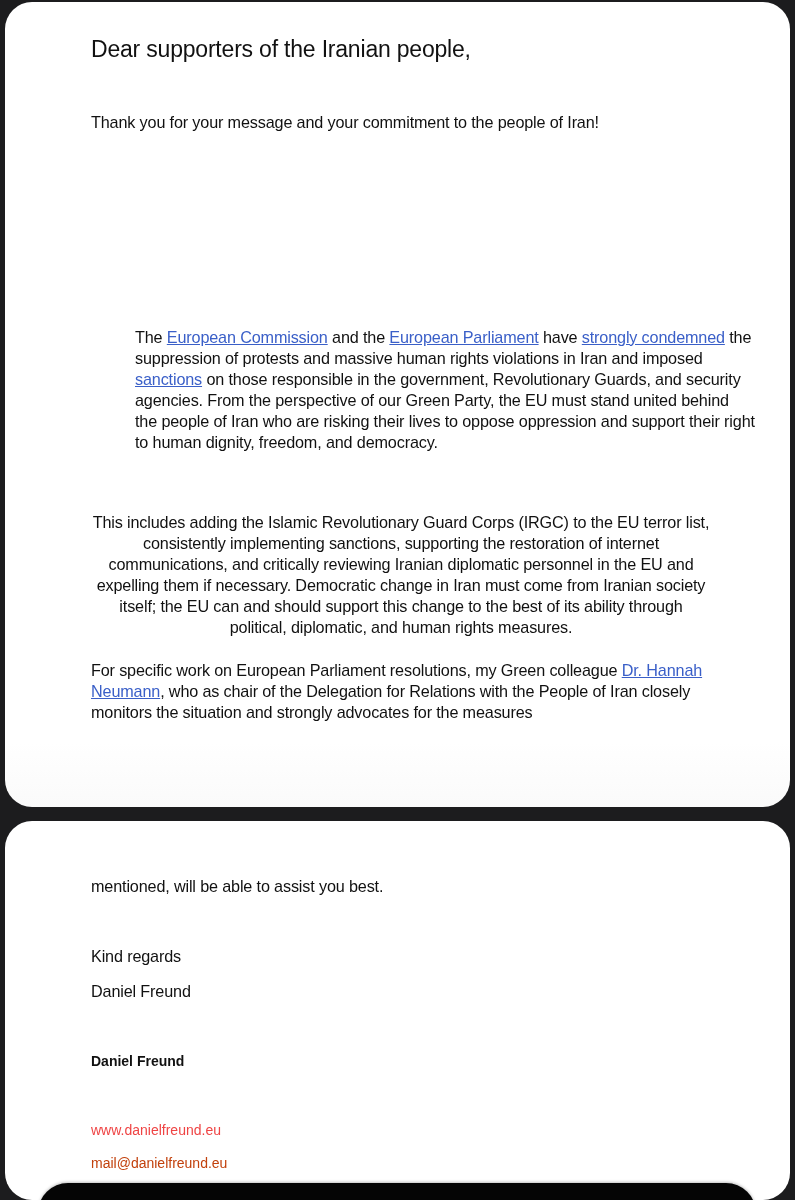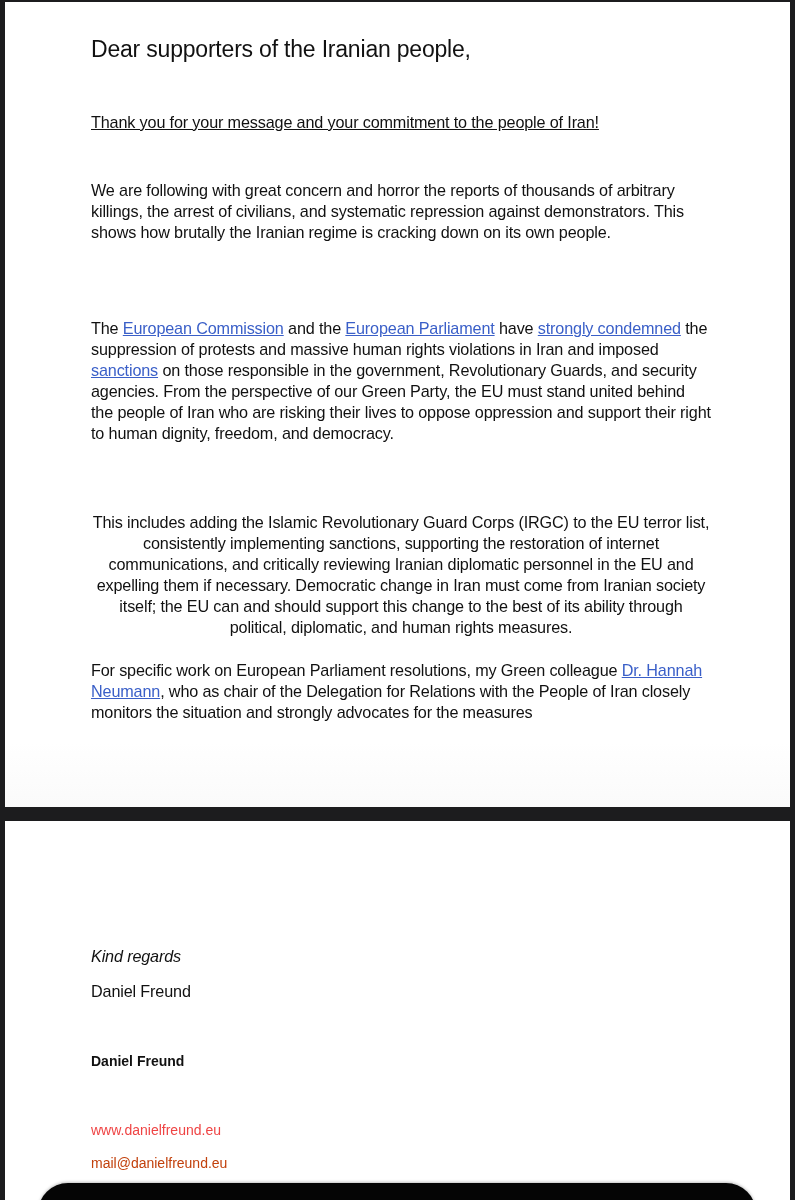--- a/index.html
+++ b/index.html
@@ -2,60 +2,60 @@
 <html><head>
 <meta charset="utf-8">
 <style>
   html, body { margin: 0; padding: 0; }
   body {
     width: 795px; height: 1200px; overflow: hidden;
     background: #1c1c1e; position: relative;
     font-family: "Liberation Sans", sans-serif;
   }
   .page {
-    position: absolute; left: 5px; right: 5px; background: #ffffff;
+    position: absolute; left: 5px; right: 5px; background: #ffffff; border-radius: 27px;
   }
   .page-top { top: 2px; height: 805px; background: linear-gradient(#ffffff 0, #ffffff 740px, #fafafa 805px); }
   .page-bottom { top: 821px; height: 379px; }
   .txt { position: absolute; left: 86px; color: #111; margin: 0; }
   .greeting { top: 34px; font-size: 23px; letter-spacing: -0.2px; }
   .para { font-size: 16.2px; line-height: 21px; width: 620px; letter-spacing: -0.15px; }
-  .p1 { top: 110px; text-decoration: underline; }
+  .p1 { top: 110px; }
   .p2 { top: 178px; }
-  .p3 { top: 316px; }
+  .p3 { top: 325px; margin-left: 44px; }
   .p4 { top: 510px; text-align: center; }
   .p5 { top: 658px; }
   a.lnk { color: #3a5fc8; text-decoration: underline; }
   .b1 { top: 55px; }
-  .b2 { top: 125px; font-style: italic; }
+  .b2 { top: 125px; }
   .b3 { top: 160px; }
   .sig { font-size: 14px; }
   .sig-name { top: 232px; font-weight: bold; }
   .sig-title { top: 267px; }
   .sig-web { top: 301px; color: #ef4444; }
   .sig-mail { top: 334px; color: #c2410c; }
   .bottom-bar {
     position: absolute; left: 38px; width: 718px; top: 1183px; height: 40px;
     background: #050505; border-radius: 30px 30px 0 0;
     box-shadow: 0 -1px 3px rgba(0,0,0,0.25);
   }
 </style>
 </head>
 <body>
 
 <div class="page page-top">
   <p class="txt greeting">Dear supporters of the Iranian people,</p>
   <p class="txt para p1">Thank you for your message and your commitment to the people of Iran!</p>
-  <p class="txt para p2">We are following with great concern and horror the reports of thousands of arbitrary killings, the arrest of civilians, and systematic repression against demonstrators. This shows how brutally the Iranian regime is cracking down on its own people.</p>
   <p class="txt para p3"><span>The </span><a class="lnk">European Commission</a><span> and the </span><a class="lnk">European Parliament</a><span> have </span><a class="lnk">strongly condemned</a><span> the suppression of protests and massive human rights violations in Iran and imposed </span><a class="lnk">sanctions</a><span> on those responsible in the government, Revolutionary Guards, and security agencies. From the perspective of our Green Party, the EU must stand united behind the people of Iran who are risking their lives to oppose oppression and support their right to human dignity, freedom, and democracy.</span></p>
   <p class="txt para p4">This includes adding the Islamic Revolutionary Guard Corps (IRGC) to the EU terror list, consistently implementing sanctions, supporting the restoration of internet communications, and critically reviewing Iranian diplomatic personnel in the EU and expelling them if necessary. Democratic change in Iran must come from Iranian society itself; the EU can and should support this change to the best of its ability through political, diplomatic, and human rights measures.</p>
   <p class="txt para p5"><span>For specific work on European Parliament resolutions, my Green colleague </span><a class="lnk">Dr. Hannah Neumann</a><span>, who as chair of the Delegation for Relations with the People of Iran closely monitors the situation and strongly advocates for the measures</span></p>
 </div>
 
 <div class="page page-bottom">
+  <p class="txt para b1">mentioned, will be able to assist you best.</p>
   <p class="txt para b2">Kind regards</p>
   <p class="txt para b3">Daniel Freund</p>
   <p class="txt sig sig-name">Daniel Freund</p>
   <a class="txt sig sig-web">www.danielfreund.eu</a>
   <a class="txt sig sig-mail">mail@danielfreund.eu</a>
 </div>
 
 <div class="bottom-bar"></div>
 
 </body></html>

